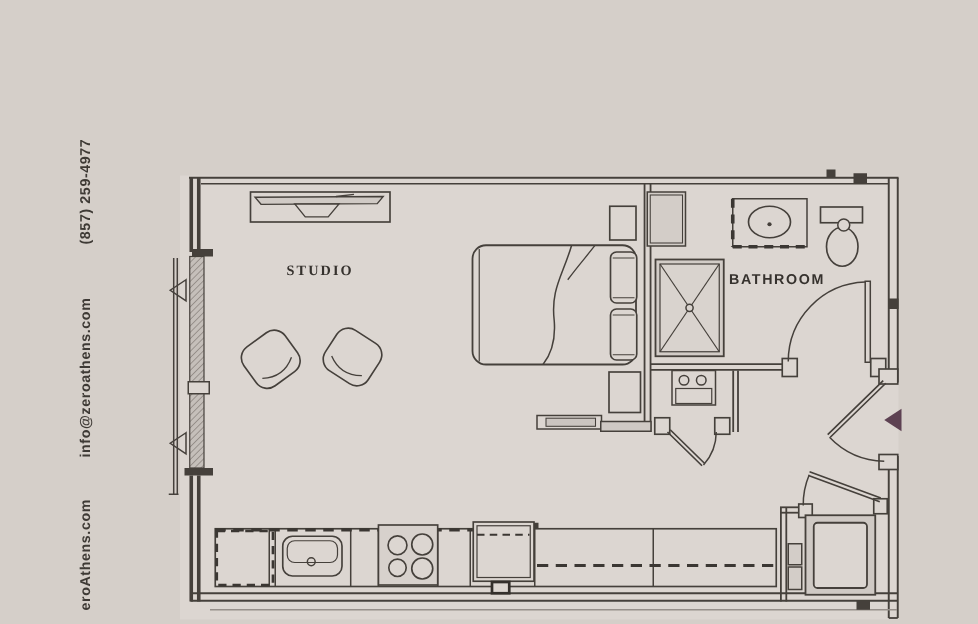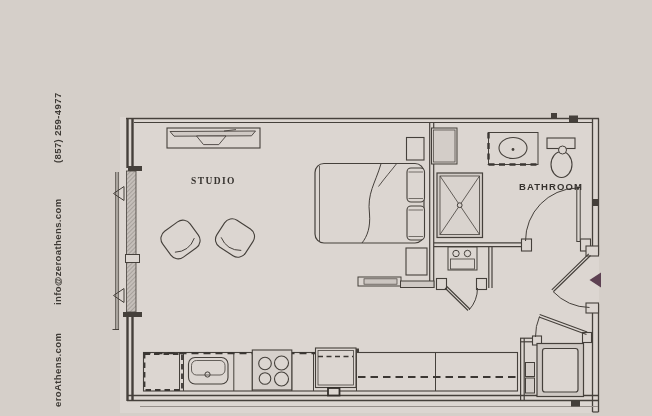--- a/index.html
+++ b/index.html
@@ -222,17 +222,17 @@
 
   <g stroke="#45403b">
     <rect x="537" y="343.5" width="46.5" height="53" fill="#cfc9c4" stroke-width="1.2"></rect>
     <rect x="542.5" y="348.5" width="35.5" height="43.5" rx="2.5" fill="#dcd6d1" stroke-width="1.2"></rect>
     <rect x="525.5" y="362.5" width="9" height="14" fill="#d3cdc8" stroke-width="1"></rect>
     <rect x="525.5" y="378" width="9" height="15" fill="#d3cdc8" stroke-width="1"></rect>
   </g>
 </svg>
 
 <div class="room-label" style="left:191px;top:176px;font-family:Liberation Serif, serif;">STUDIO</div>
-<div class="room-label" style="left:519px;top:181px;letter-spacing:1.1px;">BATHROOM</div>
+<div class="room-label" style="left:486px;top:181px;letter-spacing:1.1px;">BATHROOM</div>
 
 <div class="contact-text" style="left:52px;top:163px;">(857) 259-4977</div>
 <div class="contact-text" style="left:52px;top:305px;">info@zeroathens.com</div>
 <div class="contact-text" style="left:52px;top:407px;">eroAthens.com</div>
 
 </body></html>

